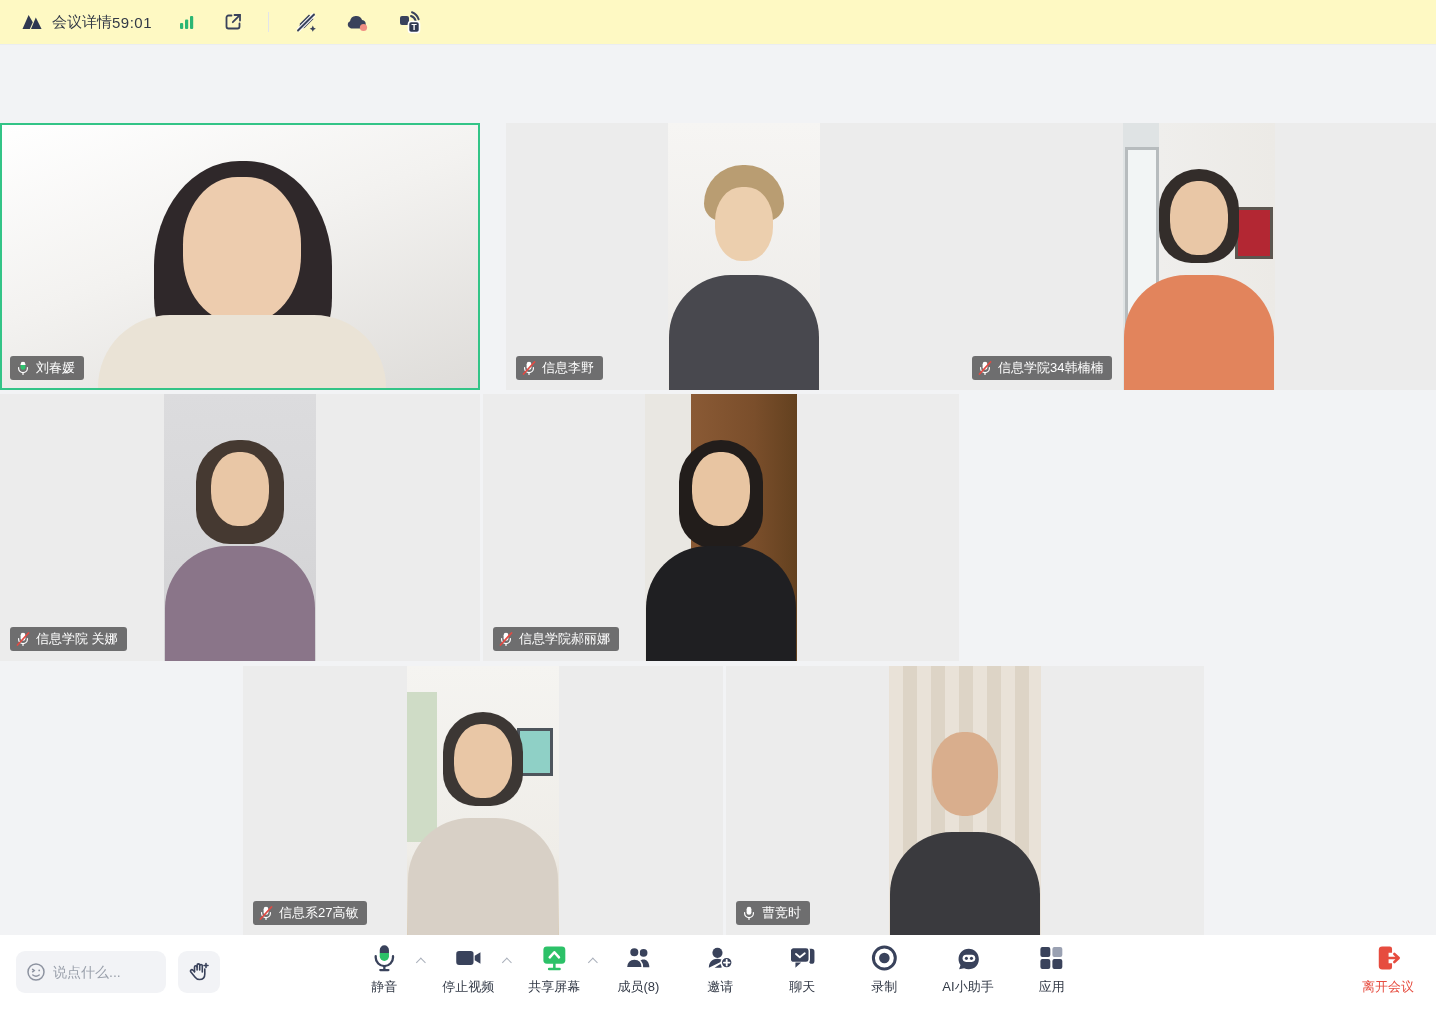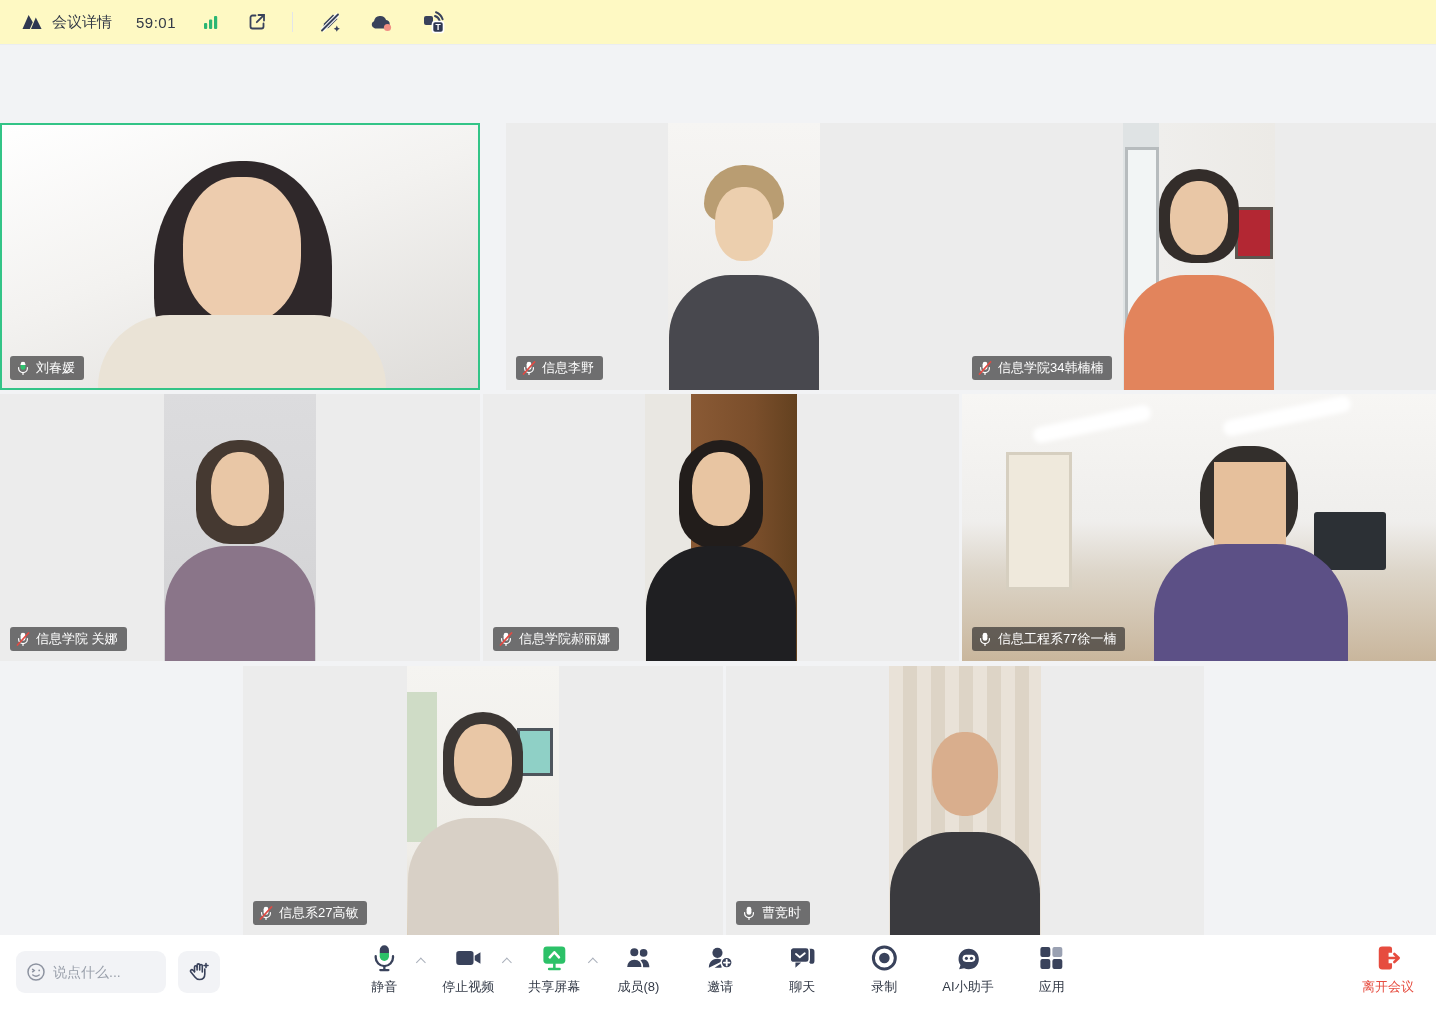--- a/index.html
+++ b/index.html
@@ -4,21 +4,21 @@
 <style>
   * { margin:0; padding:0; box-sizing:border-box; }
   html,body { width:1436px; height:1009px; overflow:hidden;
     font-family:"Liberation Sans","DejaVu Sans",sans-serif; background:#f2f3f5; }
 
   
   .topbar { position:absolute; left:0; top:0; width:1436px; height:45px;
     background:#fef9c3; border-bottom:1px solid #ebedf0;
     display:flex; align-items:center; padding-left:20px; }
   .tb-title { font-size:15px; color:#333a47; margin-left:8px; }
-  .tb-timer { font-size:15px; color:#333a47; margin-left:24px; letter-spacing:.5px; }
+  .tb-timer { font-size:15px; color:#333a47; letter-spacing:.5px; }
   .tb-ic { margin-left:26px; display:flex; align-items:center; }
   .tb-divider { width:1px; height:20px; background:#e3e5e9; margin-left:24px; }
 
   
   .stage { position:absolute; left:0; top:45px; width:1436px; height:890px; background:#f2f3f5; }
   .tile { position:absolute; background:#ececec; overflow:hidden; }
   .tile.speaking { border:2px solid #33c487; box-shadow:inset 0 0 0 2px #ffffff; }
   .video { position:absolute; inset:0; overflow:hidden; }
   .video.portrait { left:50%; transform:translateX(-50%); width:152px; top:0; bottom:0; }
   .video i { position:absolute; display:block; }
@@ -245,39 +245,20 @@
       <svg width="14" height="14" viewBox="0 0 14 14">
         <rect x="4.6" y="0.8" width="4.8" height="8" rx="2.4" fill="#ffffff"></rect>
         <path d="M2.6 6.6 v.6 a4.4 4.4 0 0 0 8.8 0 v-.6" stroke="#ffffff" stroke-width="1.2" fill="none" stroke-linecap="round"></path>
         <line x1="7" y1="11.6" x2="7" y2="13.4" stroke="#ffffff" stroke-width="1.2" stroke-linecap="round"></line>
         <line x1="1.5" y1="13" x2="12.5" y2="1" stroke="#e04a43" stroke-width="1.8" stroke-linecap="round"></line>
       </svg>
       <span>信息学院 关娜</span>
     </div>
   </div>
 
-  <div class="tile t6" style="left:962px;top:349px;width:474px;height:267px">
-    <div class="video">
-      <i class="prop lightp l1"></i>
-        <i class="prop lightp l2"></i>
-      <i class="prop doorp"></i>
-        <i class="prop monp"></i>
-      <i class="hairp"></i>
-        <i class="headp"></i>
-        <i class="bodp"></i>
-    </div>
-    <div class="tag">
-      <svg width="14" height="14" viewBox="0 0 14 14">
-        <rect x="4.6" y="0.8" width="4.8" height="8" rx="2.4" fill="#ffffff"></rect>
-        <path d="M2.6 6.6 v.6 a4.4 4.4 0 0 0 8.8 0 v-.6" stroke="#ffffff" stroke-width="1.2" fill="none" stroke-linecap="round"></path>
-        <line x1="7" y1="11.6" x2="7" y2="13.4" stroke="#ffffff" stroke-width="1.2" stroke-linecap="round"></line>
-      </svg>
-      <span>信息工程系77徐一楠</span>
-    </div>
-  </div>
 
   <div class="tile t7" style="left:243px;top:621px;width:480px;height:269px">
     <div class="video portrait">
       <i class="prop winp"></i>
         <i class="prop artp"></i>
       <i class="hairp"></i>
         <i class="headp"></i>
         <i class="neckp"></i>
         <i class="bodp"></i>
     </div>

